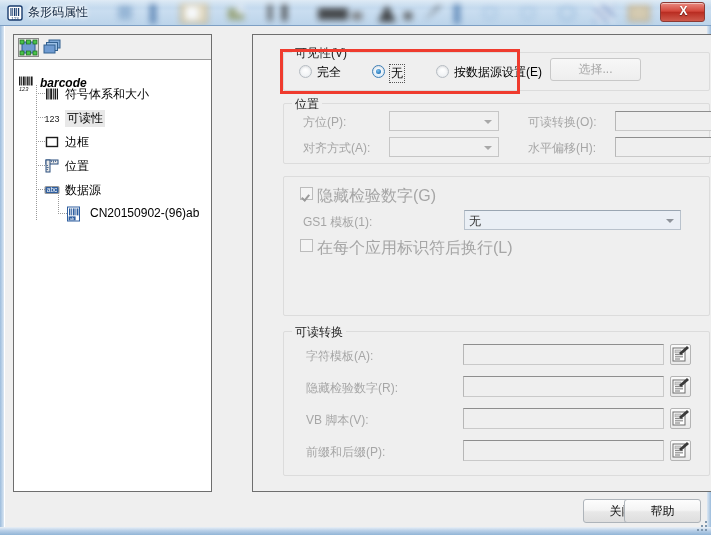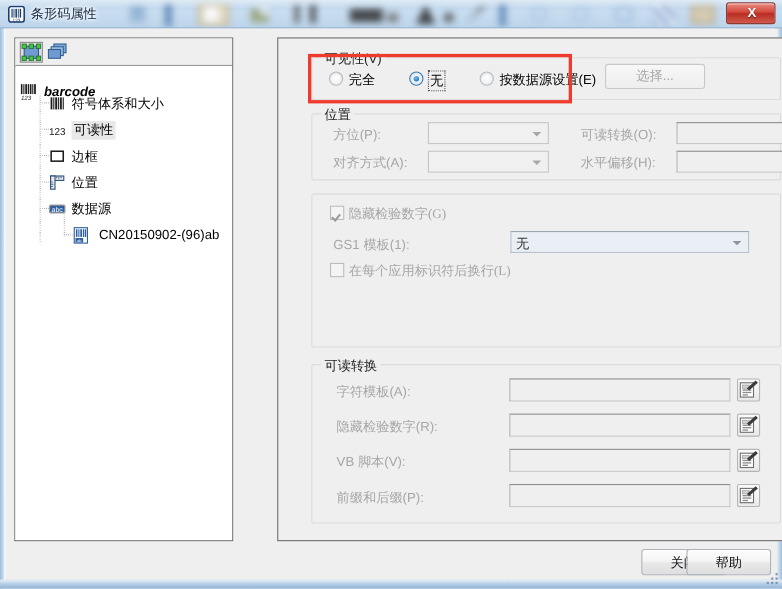--- a/index.html
+++ b/index.html
@@ -187,21 +187,21 @@
     position: absolute; left: 0; top: 1px; width: 13px; height: 13px;
     border: 1px solid #bcbcbc; background: #f4f4f4;
   }
   .cbox.on .bx:after {
     content: ""; position: absolute; left: 2px; top: 5px;
     width: 3px; height: 6px;
     border-right: 2px solid #9b9b9b; border-bottom: 2px solid #9b9b9b;
     transform: rotate(40deg);
   }
   .cbox .ctext {
-    position: absolute; left: 17px; top: 0; font-size: 12px; white-space: nowrap; font-family: Liberation Serif, serif;
+    position: absolute; left: 17px; top: 0; font-size: 16px; white-space: nowrap;
   }
 
   
   .tinput {
     position: absolute; background: #f2f2f2;
     border: 1px solid #c6c6c6;
     border-top-color: #b0b0b0;
   }
   .tinput.sunken {
     background: #efefef;

